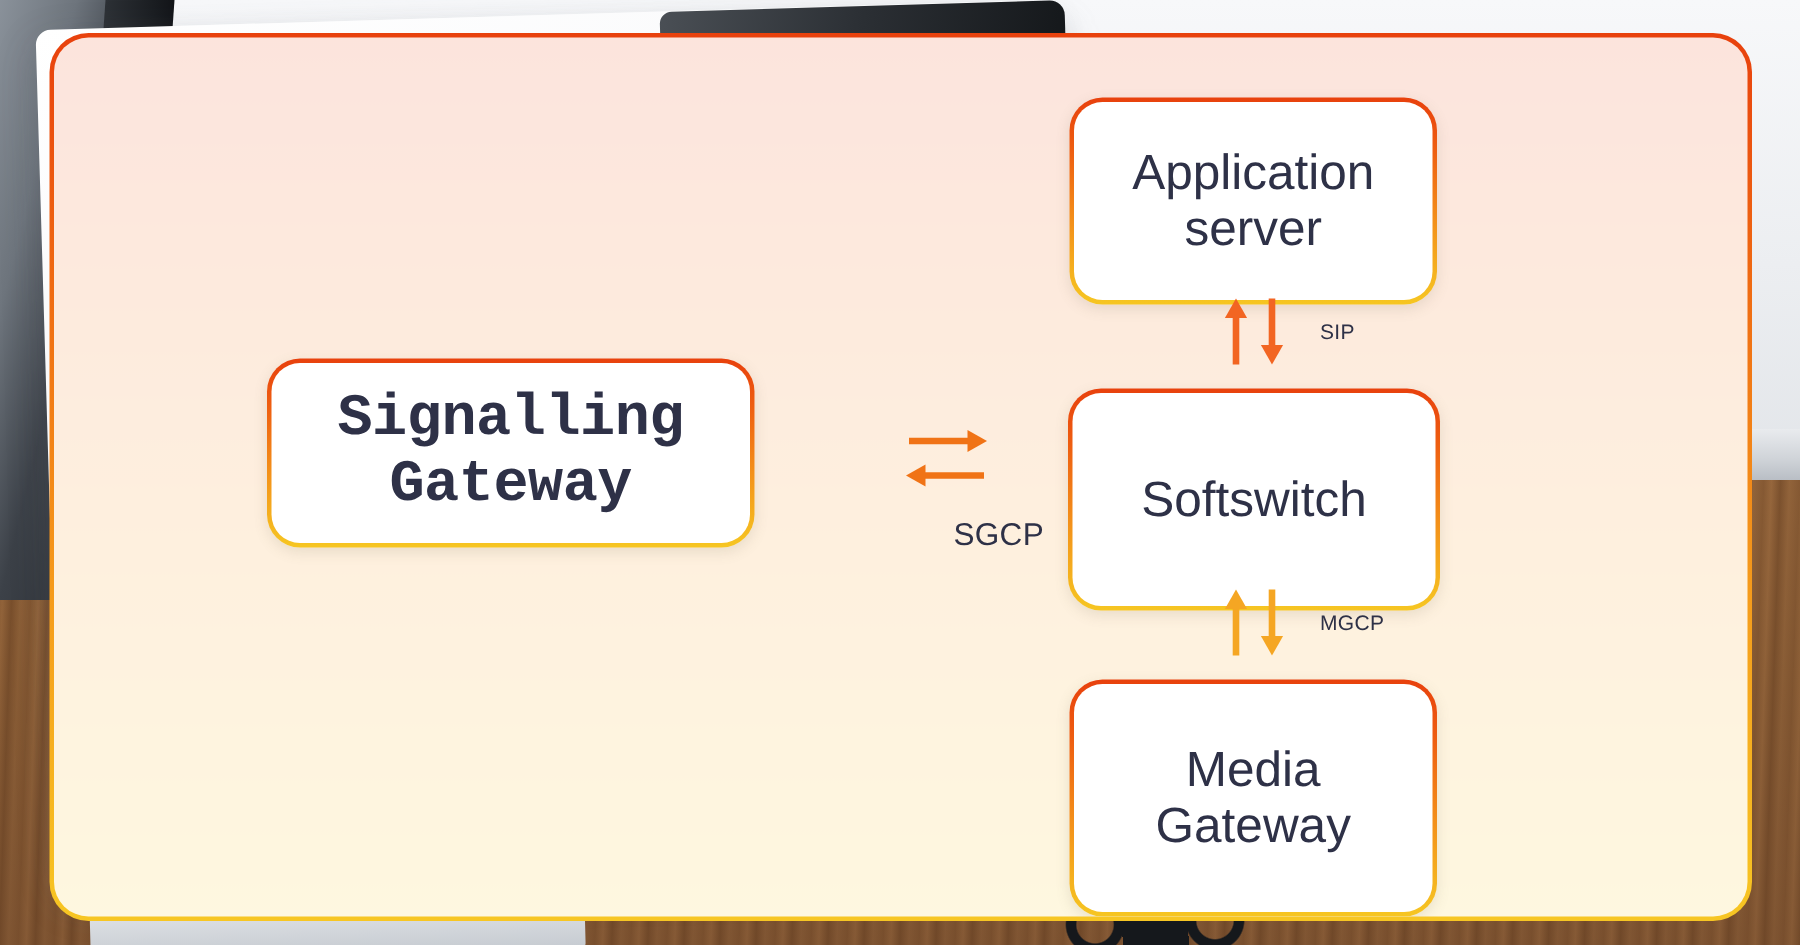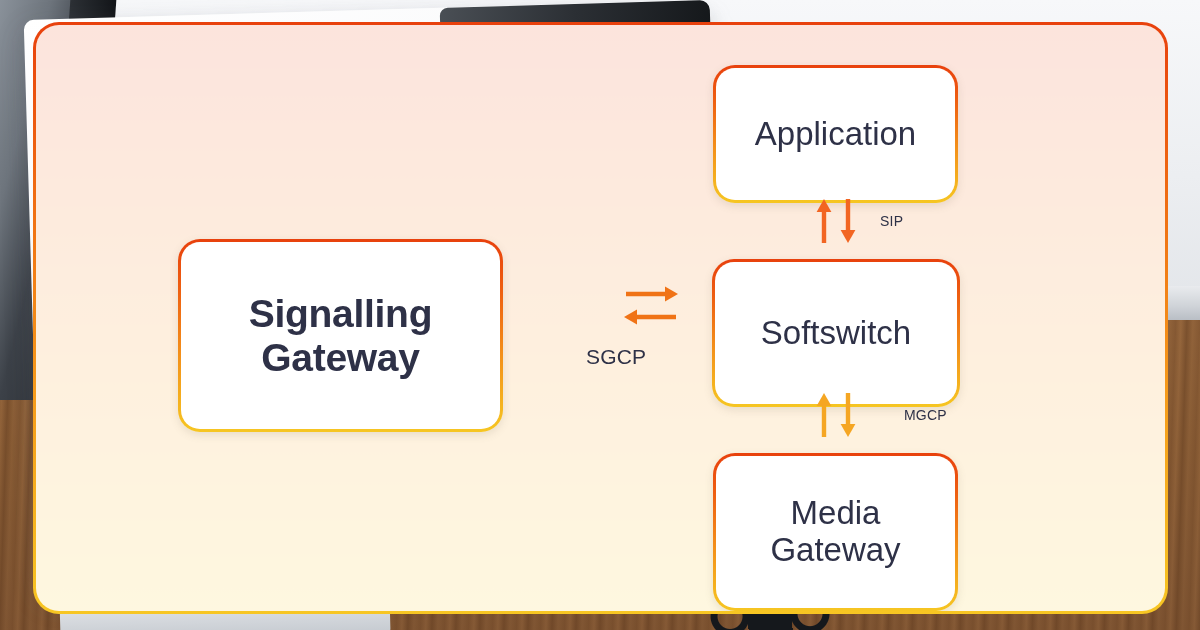--- a/index.html
+++ b/index.html
@@ -163,43 +163,43 @@
     border-radius:19px;
     background:#ffffff;
     display:flex;align-items:center;justify-content:center;
     text-align:center;
     color:#2e3147;
     line-height:1.12;
     box-sizing:border-box;
   }
   .node-label{display:block;}
 
-  #node-signalling-gateway{left:142px;top:214px;width:325px;height:193px;}
+  #node-signalling-gateway{left:142px;top:214px;width:325px;height:126px;font-family:Liberation Mono, monospace;}
   #node-signalling-gateway .node-inner{font-size:39px;font-weight:700;letter-spacing:-.3px;}
 
   #node-application-server{left:677px;top:40px;width:245px;height:138px;}
   #node-application-server .node-inner{font-size:33px;font-weight:400;}
 
   #node-softswitch{left:676px;top:234px;width:248px;height:148px;}
   #node-softswitch .node-inner{font-size:33px;font-weight:400;}
 
   #node-media-gateway{left:677px;top:428px;width:245px;height:158px;}
   #node-media-gateway .node-inner{font-size:33px;font-weight:400;}
 
   
   .vconn{position:absolute;display:flex;align-items:center;}
   .vconn .arrows{width:58px;height:48px;display:block;}
   .vconn .proto{
     font-size:14px;color:#2e3147;font-weight:400;
     margin-left:14px;white-space:nowrap;letter-spacing:.2px;
   }
   #conn-sip{left:772px;top:172px;}
-  #conn-mgcp{left:772px;top:366px;gap:24px;}
-
-  #conn-sgcp{position:absolute;left:550px;top:254px;width:130px;text-align:left;}
+  #conn-mgcp{left:772px;top:366px;}
+
+  #conn-sgcp{position:absolute;left:530px;top:254px;width:130px;text-align:right;}
   #conn-sgcp .arrows{width:70px;height:52px;display:block;margin:0 auto;}
   #conn-sgcp .proto{
     display:block;margin-top:14px;font-size:21px;color:#2e3147;
     letter-spacing:.2px;
   }
 </style>
 </head>
 <body>
 
 <div id="stage">
@@ -243,20 +243,21 @@
             <span class="node-label">Signalling</span>
             <span class="node-label">Gateway</span>
           </span>
         </div>
       </div>
 
       <div class="node" id="node-application-server">
         <div class="node-inner">
           <span>
             <span class="node-label">Application</span>
+            <span class="node-label">server</span>
           </span>
         </div>
       </div>
 
       <div class="node" id="node-softswitch">
         <div class="node-inner">
           <span>
             <span class="node-label">Softswitch</span>
           </span>
         </div>

